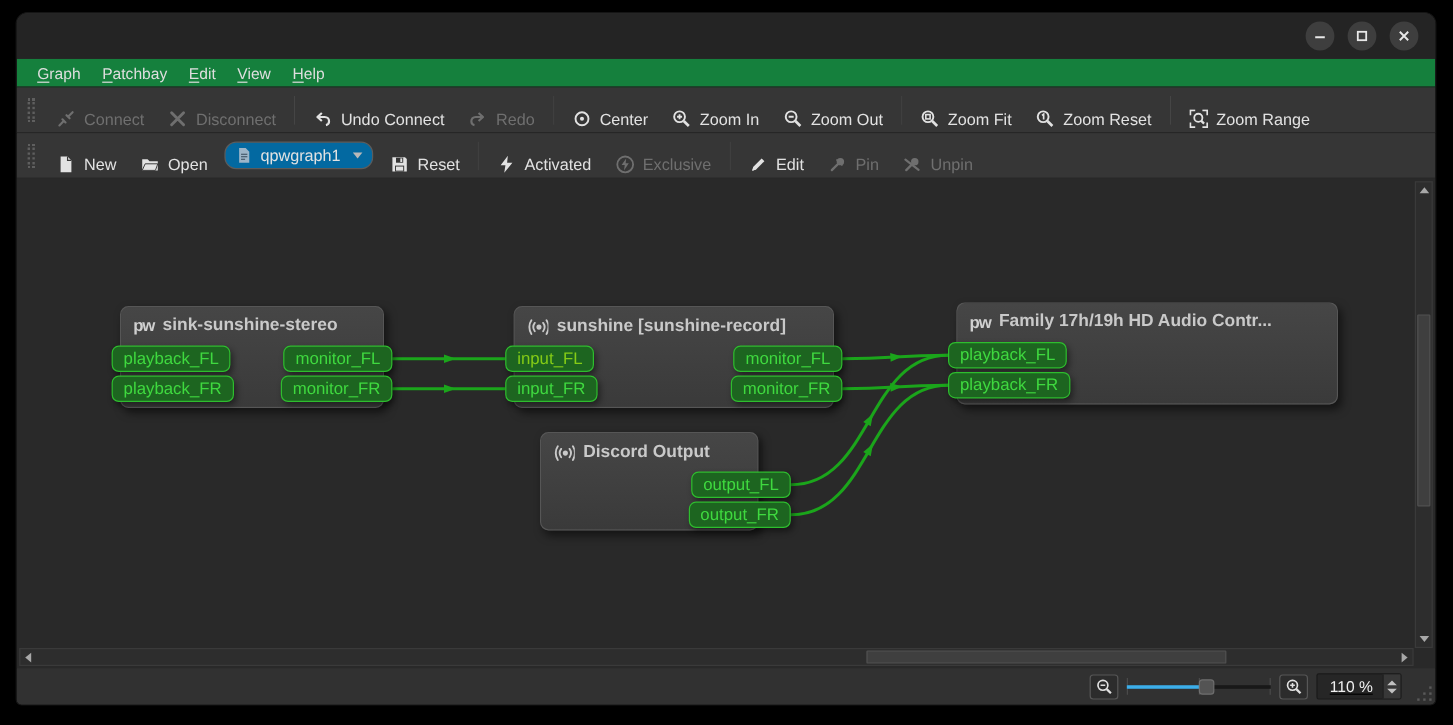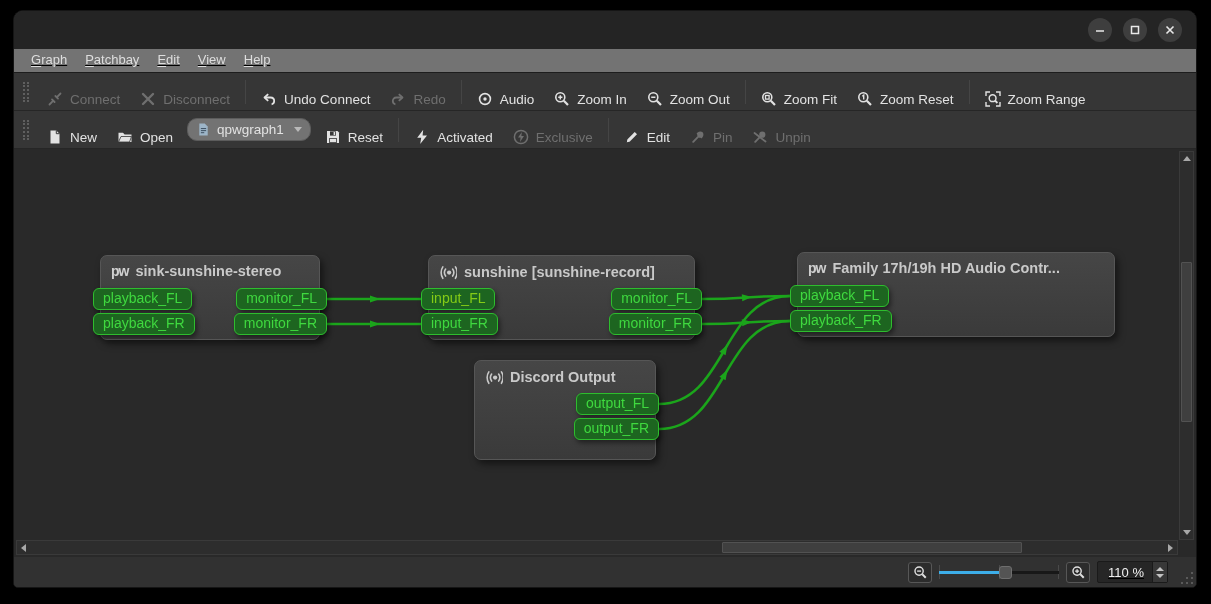--- a/index.html
+++ b/index.html
@@ -10,37 +10,37 @@
     background:#303030; border-radius:10px 10px 5px 5px; overflow:hidden;
     display:flex; flex-direction:column; border:1px solid #151515; }
   
   .titlebar { height:38px; background:#242424; position:relative; flex:0 0 38px;
     display:flex; align-items:center; justify-content:center; }
   .title-text { color:#fff; font-size:13.5px; font-weight:bold; }
   .win-btns { position:absolute; right:14px; top:7px; display:flex; gap:11px; }
   .win-btn { width:24px; height:24px; border-radius:50%; background:#3e3e3e;
     display:flex; align-items:center; justify-content:center; color:#e8e8e8; }
   
-  .menubar { height:24px; flex:0 0 24px; background:#737373; display:flex;
-    align-items:flex-start; padding-left:8px; border-bottom:1px solid #1d1d1d;text-decoration:underline; }
+  .menubar { height:24px; flex:0 0 24px; background:#15803d; display:flex;
+    align-items:flex-end; padding-left:8px; border-bottom:1px solid #1d1d1d; }
   .menu-item { color:#dedede; font-size:13px; padding:3px 9px; }
   .menu-item u { text-decoration:underline; text-underline-offset:2px; }
   
   .toolbar { height:38px; flex:0 0 38px; background:#363636; display:flex;
     align-items:center; padding:0 4px; border-bottom:1px solid #262626; }
   .tb-grip { width:6px; height:20px; border-left:2px dotted #5f5f5f;
     border-right:2px dotted #5f5f5f; margin:0 8px 0 5px; }
   .tb-btn { display:flex; align-items:center; gap:7px; padding:5px 10px;
     border-radius:4px; font-size:13.5px; color:#e2e2e2; background:transparent;
     border:none; font-family:inherit;margin-top:15px; }
   .tb-btn.disabled { color:#6f6f6f; }
   .tb-sep { width:1px; height:24px; background:#292929; border-right:1px solid #454545;
     margin:0 5px; }
   .tb-drop { display:flex; align-items:center; gap:6px; padding:3px 8px;
-    border:1px solid #5c5c5c; border-radius:10px; background:#737373;
+    border:1px solid #5c5c5c; border-radius:10px; background:#0369a1;
     color:#e2e2e2; font-size:13.5px; margin:0 4px; }
   .caret-down { width:0; height:0; border-left:4px solid transparent;
     border-right:4px solid transparent; border-top:5px solid #b9b9b9; margin-left:4px; }
   .tb-btn svg, .tb-drop svg { display:block; }
   
   .canvas { position:relative; flex:1 1 auto; background:#292929; overflow:hidden; }
   .gnode { position:absolute; border-radius:7px; border:1px solid #565656;
     background:linear-gradient(#464646,#3a3a3a); box-shadow:3px 4px 7px rgba(0,0,0,.5);
     z-index:1; }
   .gnode-title { display:flex; align-items:center; gap:7px; padding:7px 10px;
@@ -147,21 +147,21 @@
             <path d="M8.8 3.2 L12.5 6.5 L8.8 9.8" fill="none" stroke="currentColor" stroke-width="1.8" stroke-linejoin="round"></path>
           </svg>
           <span>Redo</span>
         </button>
         <span class="tb-sep"></span>
         <button class="tb-btn">
           <svg width="16" height="16" viewBox="0 0 16 16">
             <circle cx="8" cy="8" r="5.4" fill="none" stroke="currentColor" stroke-width="1.6"></circle>
             <circle cx="8" cy="8" r="1.7" fill="currentColor"></circle>
           </svg>
-          <span>Audio</span>
+          <span>Center</span>
         </button>
         <button class="tb-btn">
           <svg width="16" height="16" viewBox="0 0 16 16">
             <circle cx="6.3" cy="6.3" r="4.5" fill="none" stroke="currentColor" stroke-width="1.6"></circle>
             <line x1="9.8" y1="9.8" x2="14" y2="14" stroke="currentColor" stroke-width="2.2"></line>
             <line x1="4.2" y1="6.3" x2="8.4" y2="6.3" stroke="currentColor" stroke-width="1.5"></line>
             <line x1="6.3" y1="4.2" x2="6.3" y2="8.4" stroke="currentColor" stroke-width="1.5"></line>
           </svg>
           <span>Zoom In</span>
         </button>
@@ -318,21 +318,21 @@
         <div class="gport" style="background: rgb(29, 101, 32); border-color: rgb(46, 189, 46); color: rgb(63, 217, 63); top: 139px; right: 494px;">monitor_FL</div>
         <div class="gport" style="background: rgb(29, 101, 32); border-color: rgb(46, 189, 46); color: rgb(63, 217, 63); top: 164px; right: 494px;">monitor_FR</div>
         <div class="gnode" style="left: 783px; top: 103px; width: 318px; height: 85px;">
           <div class="gnode-title">
             <span class="pw-glyph">pw</span>
             <span>Family 17h/19h HD Audio Contr...</span>
           </div>
         </div>
         <div class="gport" style="background: rgb(29, 101, 32); border-color: rgb(46, 189, 46); color: rgb(63, 217, 63); top: 136px; left: 776px;">playback_FL</div>
         <div class="gport" style="background: rgb(29, 101, 32); border-color: rgb(46, 189, 46); color: rgb(63, 217, 63); top: 161px; left: 776px;">playback_FR</div>
-        <div class="gnode" style="left: 460px; top: 211px; width: 182px; height: 100px;">
+        <div class="gnode" style="left: 436px; top: 211px; width: 182px; height: 82px;">
           <div class="gnode-title">
             <svg width="18" height="18" viewBox="0 0 16 16">
               <circle cx="9" cy="8.5" r="1.9" fill="currentColor"></circle>
               <path d="M5.9 5.4 C4.6 7.2 4.6 9.8 5.9 11.6 M12.1 5.4 C13.4 7.2 13.4 9.8 12.1 11.6" fill="none" stroke="currentColor" stroke-width="1.4" stroke-linecap="round"></path>
               <path d="M3.4 3.4 C1.4 6.3 1.4 10.7 3.4 13.6 M14.6 3.4 C16.6 6.3 16.6 10.7 14.6 13.6" fill="none" stroke="currentColor" stroke-width="1.4" stroke-linecap="round"></path>
             </svg>
             <span>Discord Output</span>
           </div>
         </div>
         <div class="gport" style="background: rgb(29, 101, 32); border-color: rgb(46, 189, 46); color: rgb(63, 217, 63); top: 244px; right: 537px;">output_FL</div>

